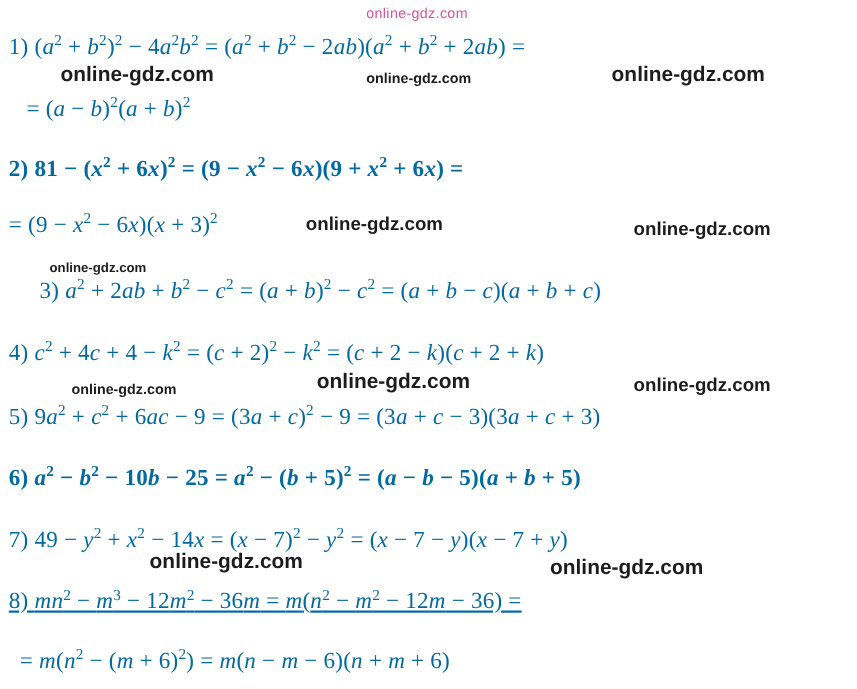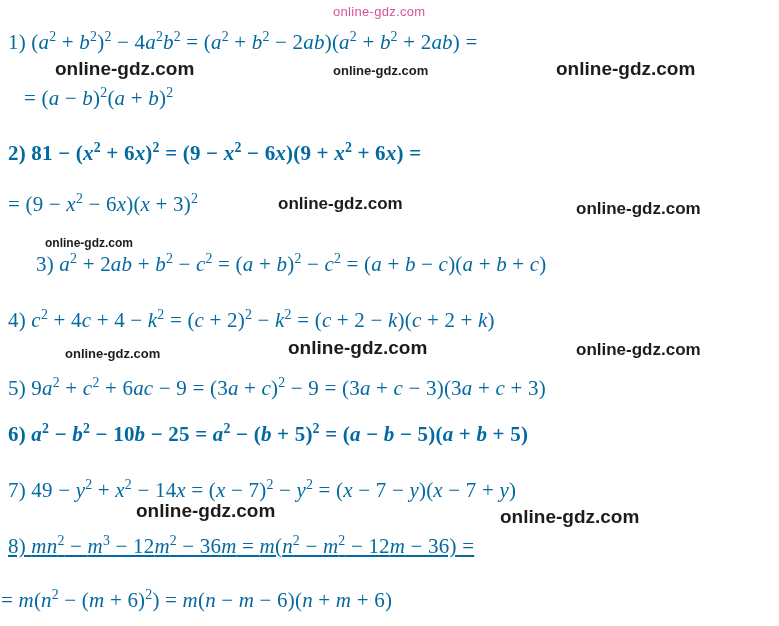--- a/index.html
+++ b/index.html
@@ -71,19 +71,19 @@
       <div class="wm wm-lg" style="left: 136px; top: 500px;">online-gdz.com</div>
       <div class="wm wm-lg" style="left: 500px; top: 506px;">online-gdz.com</div>
     </div>
   <div id="math-layer">
       <div class="math-line" style="left: 8px; top: 30px;">1) (<i>a</i><sup>2</sup> + <i>b</i><sup>2</sup>)<sup>2</sup> − 4<i>a</i><sup>2</sup><i>b</i><sup>2</sup> = (<i>a</i><sup>2</sup> + <i>b</i><sup>2</sup> − 2<i>ab</i>)(<i>a</i><sup>2</sup> + <i>b</i><sup>2</sup> + 2<i>ab</i>) =</div>
       <div class="math-line" style="left: 24px; top: 86px;">= (<i>a</i> − <i>b</i>)<sup>2</sup>(<i>a</i> + <i>b</i>)<sup>2</sup></div>
       <div class="math-line" style="left: 8px; top: 141px; font-weight: bold;">2) 81 − (<i>x</i><sup>2</sup> + 6<i>x</i>)<sup>2</sup> = (9 − <i>x</i><sup>2</sup> − 6<i>x</i>)(9 + <i>x</i><sup>2</sup> + 6<i>x</i>) =</div>
       <div class="math-line" style="left: 8px; top: 192px;">= (9 − <i>x</i><sup>2</sup> − 6<i>x</i>)(<i>x</i> + 3)<sup>2</sup></div>
       <div class="math-line" style="left: 8px; top: 252px; margin-left: 28px;">3) <i>a</i><sup>2</sup> + 2<i>ab</i> + <i>b</i><sup>2</sup> − <i>c</i><sup>2</sup> = (<i>a</i> + <i>b</i>)<sup>2</sup> − <i>c</i><sup>2</sup> = (<i>a</i> + <i>b</i> − <i>c</i>)(<i>a</i> + <i>b</i> + <i>c</i>)</div>
       <div class="math-line" style="left: 8px; top: 308px;">4) <i>c</i><sup>2</sup> + 4<i>c</i> + 4 − <i>k</i><sup>2</sup> = (<i>c</i> + 2)<sup>2</sup> − <i>k</i><sup>2</sup> = (<i>c</i> + 2 − <i>k</i>)(<i>c</i> + 2 + <i>k</i>)</div>
-      <div class="math-line" style="left: 8px; top: 376px;">5) 9<i>a</i><sup>2</sup> + <i>c</i><sup>2</sup> + 6<i>ac</i> − 9 = (3<i>a</i> + <i>c</i>)<sup>2</sup> − 9 = (3<i>a</i> + <i>c</i> − 3)(3<i>a</i> + <i>c</i> + 3)</div>
+      <div class="math-line" style="left: 8px; top: 366px;">5) 9<i>a</i><sup>2</sup> + <i>c</i><sup>2</sup> + 6<i>ac</i> − 9 = (3<i>a</i> + <i>c</i>)<sup>2</sup> − 9 = (3<i>a</i> + <i>c</i> − 3)(3<i>a</i> + <i>c</i> + 3)</div>
       <div class="math-line" style="left: 8px; top: 422px; font-weight: bold;">6) <i>a</i><sup>2</sup> − <i>b</i><sup>2</sup> − 10<i>b</i> − 25 = <i>a</i><sup>2</sup> − (<i>b</i> + 5)<sup>2</sup> = (<i>a</i> − <i>b</i> − 5)(<i>a</i> + <i>b</i> + 5)</div>
       <div class="math-line" style="left: 8px; top: 478px;">7) 49 − <i>y</i><sup>2</sup> + <i>x</i><sup>2</sup> − 14<i>x</i> = (<i>x</i> − 7)<sup>2</sup> − <i>y</i><sup>2</sup> = (<i>x</i> − 7 − <i>y</i>)(<i>x</i> − 7 + <i>y</i>)</div>
       <div class="math-line" style="left: 8px; top: 534px; text-decoration: underline;">8) <i>mn</i><sup>2</sup> − <i>m</i><sup>3</sup> − 12<i>m</i><sup>2</sup> − 36<i>m</i> = <i>m</i>(<i>n</i><sup>2</sup> − <i>m</i><sup>2</sup> − 12<i>m</i> − 36) =</div>
-      <div class="math-line" style="left: 1px; top: 588px;">= <i>m</i>(<i>n</i><sup>2</sup> − (<i>m</i> + 6)<sup>2</sup>) = <i>m</i>(<i>n</i> − <i>m</i> − 6)(<i>n</i> + <i>m</i> + 6)</div>
+      <div class="math-line" style="left: 18px; top: 588px;">= <i>m</i>(<i>n</i><sup>2</sup> − (<i>m</i> + 6)<sup>2</sup>) = <i>m</i>(<i>n</i> − <i>m</i> − 6)(<i>n</i> + <i>m</i> + 6)</div>
     </div>
 </div>
 
 </body></html>

